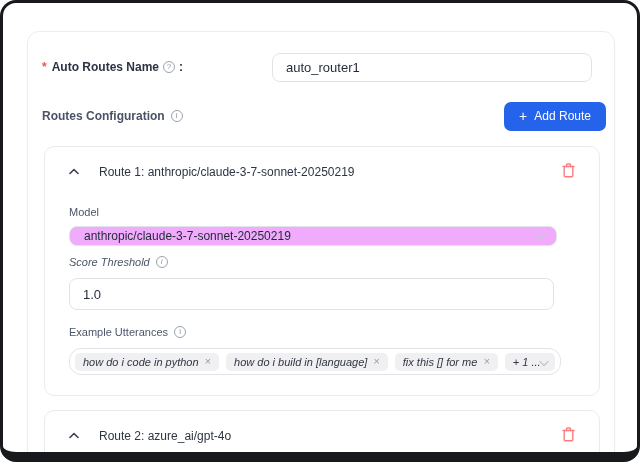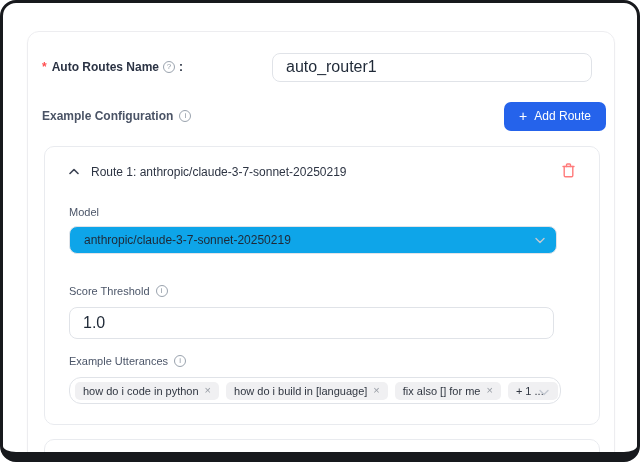--- a/index.html
+++ b/index.html
@@ -32,21 +32,21 @@
   .name-label { font-size: 12px; font-weight: 700; color: #2b3344; display: inline-flex; align-items: center; gap: 4px; }
   .required-mark { color: #ff4d4f; font-size: 12px; margin-right: 1px; }
   .help-circle {
     display: inline-flex; align-items: center; justify-content: center;
     width: 12px; height: 12px; border: 1px solid #9aa3ae; border-radius: 50%;
     font-size: 8px; color: #8c96a1; font-weight: 400; line-height: 1;
   }
   .text-input {
     height: 29px; border: 1px solid #e0e3e8; border-radius: 8px;
     font-family: "Liberation Sans", sans-serif;
-    font-size: 16px; color: #1f2937; padding: 0 13px; background: #fff; outline: none;
+    font-size: 13px; color: #1f2937; padding: 0 13px; background: #fff; outline: none;
   }
   .name-input { width: 320px; margin-left: auto; margin-right: 8px; }
 
   
   .routes-row { display: flex; align-items: center; justify-content: space-between; margin-top: 19px; height: 30px; margin-right: -6px; }
   .section-label { font-size: 12px; font-weight: 700; color: #4a5365; display: inline-flex; align-items: center; gap: 6px; }
   .add-route-btn {
     display: inline-flex; align-items: center; gap: 7px;
     height: 29px; padding: 0 15px;
     background: #2563eb; color: #ffffff;
@@ -62,46 +62,46 @@
     border: 1px solid #e9ebef;
     border-radius: 10px;
     background: #fff;
     padding: 13px 24px 20px 24px;
     position: relative;
   }
   .route-card.partial { margin-top: 14px; height: 95px; }
 
   .route-header { display: flex; align-items: flex-start; }
   .caret-icon { margin-top: 1px; color: #3b4252; flex: none; }
-  .route-title { font-size: 12px; font-weight: 500; color: #2d3443; margin-left: 12px; margin-top: 5px; }
+  .route-title { font-size: 12px; font-weight: 500; color: #2d3443; margin-left: 20px; margin-top: 5px; }
   .trash-btn { margin-left: auto; margin-top: 3px; background: none; border: none; cursor: pointer; padding: 0; line-height: 0; }
 
   .field-label { font-size: 11px; color: #4b5568; display: inline-flex; align-items: center; gap: 6px; }
   .lbl-model { margin-top: 27px; display: block; }
-  .lbl-score { margin-top: 31px; }
+  .lbl-score { margin-top: 10px; font-style: italic; }
   .lbl-utter { margin-top: 16px; }
 
   .select-box {
-    margin-top: 8px; height: 28px; width: calc(100% - 18px);
+    margin-top: 8px; height: 20px; width: calc(100% - 18px);
     border: 1px solid #e0e3e8; border-radius: 8px;
     display: flex; align-items: center;
     padding: 0 28px 0 14px; position: relative;
-    font-size: 12px; color: #1f2937; background: #0ea5e9; cursor: pointer;
+    font-size: 12px; color: #1f2937; background: #f0abfc; cursor: pointer;
   }
   .chevron-down { position: absolute; right: 11px; top: 50%; transform: translateY(-50%); color: #c4c9d0; }
 
   .score-input { margin-top: 8px; width: calc(100% - 21px); height: 32px; display: block; }
 
   .helper-text { margin-top: 7px; font-size: 11px; color: #4b5568; }
 
   .tags-box {
     margin-top: 8px; width: calc(100% - 14px); height: 27px;
     border: 1px solid #e0e3e8; border-radius: 12px;
     display: flex; align-items: center; gap: 7px;
-    padding: 0 28px 0 5px; position: relative; background: #fff;
+    padding: 0 28px 0 5px; position: relative; background: #fff; font-style: italic;
   }
   .tag {
     display: inline-flex; align-items: center; gap: 6px;
     background: #f0f0f2; border-radius: 5px;
     padding: 3px 8px; font-size: 11px; font-weight: 500; color: #303641;
     white-space: nowrap; cursor: default;
   }
   .tag-close { color: #979ca4; font-size: 11px; cursor: pointer; line-height: 1; }
   .tag.overflow { padding-right: 14px; }
 </style>
@@ -116,21 +116,21 @@
         <span class="required-mark">*</span>
         <span>Auto Routes Name</span>
         <span class="help-circle">?</span>
         <span>:</span>
       </span>
       <input class="text-input name-input" type="text" value="auto_router1" style="">
     </div>
 
     <div class="routes-row">
       <span class="section-label">
-        <span>Example Configuration</span>
+        <span>Routes Configuration</span>
         <span class="help-circle">i</span>
       </span>
       <button class="add-route-btn">
         <span class="plus-glyph">+</span>
         <span>Add Route</span>
       </button>
     </div>
 
     <div class="route-card">
       <div class="route-header">
@@ -175,21 +175,21 @@
       <div class="tags-box">
         <span class="tag">
           <span>how do i code in python</span>
           <span class="tag-close">×</span>
         </span>
         <span class="tag">
           <span>how do i build in [language]</span>
           <span class="tag-close">×</span>
         </span>
         <span class="tag">
-          <span>fix also [] for me</span>
+          <span>fix this [] for me</span>
           <span class="tag-close">×</span>
         </span>
         <span class="tag overflow">+ 1 ...</span>
         <span class="chevron-down">
           <svg width="10" height="7" viewBox="0 0 10 7">
               <polyline points="1,1.5 5,5.5 9,1.5" fill="none" stroke="currentColor" stroke-width="1.4" stroke-linecap="round" stroke-linejoin="round"></polyline>
             </svg>
         </span>
       </div>
     </div>

